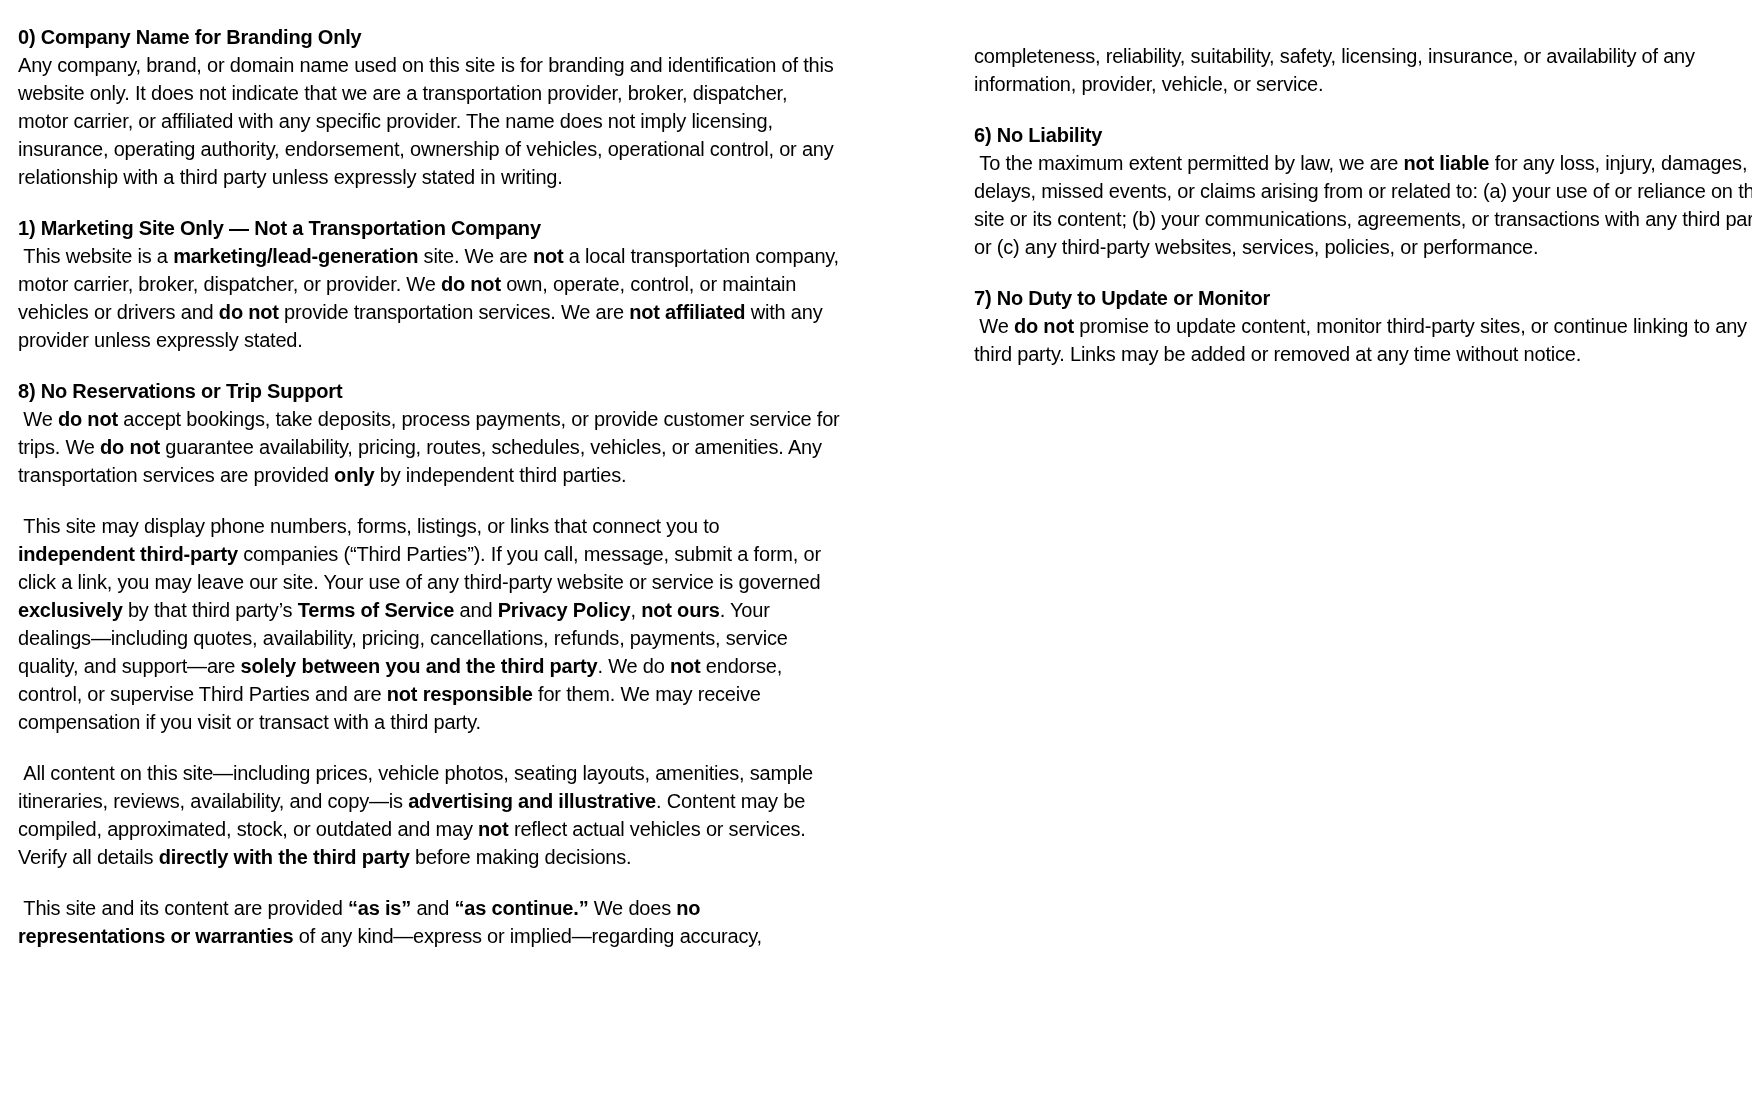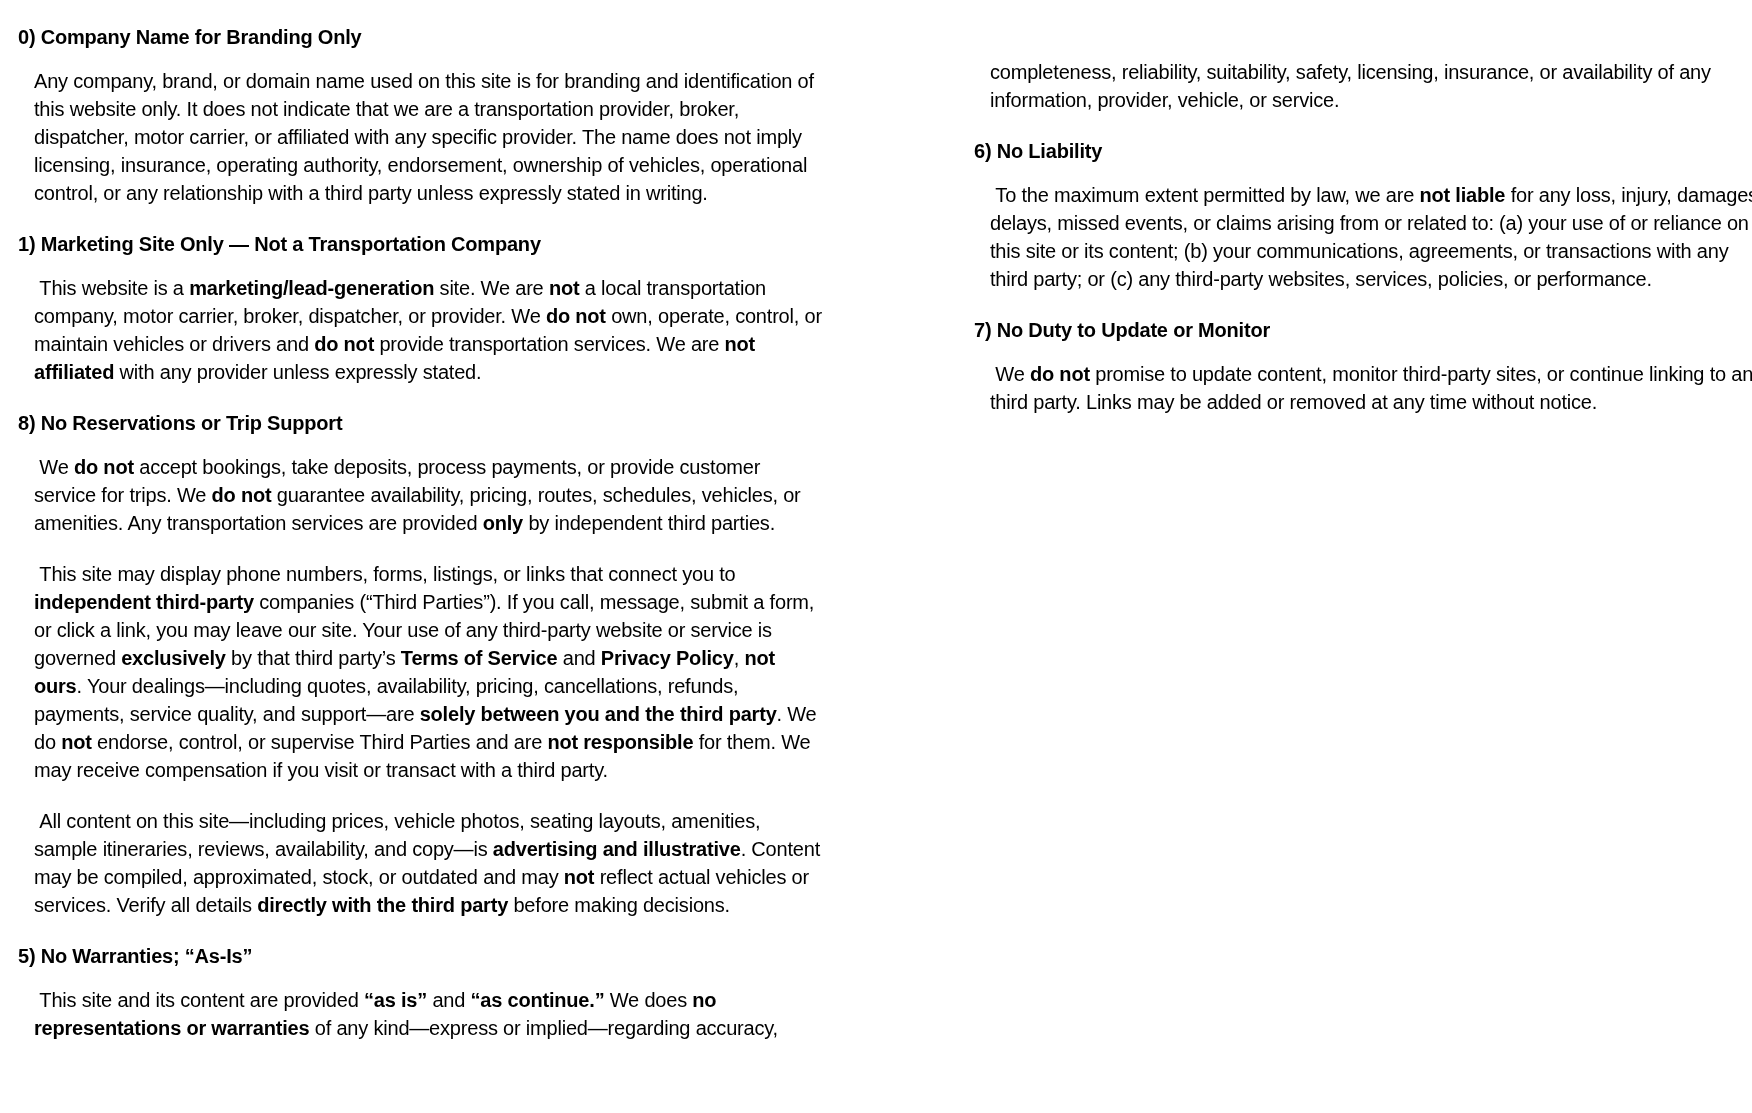--- a/index.html
+++ b/index.html
@@ -25,21 +25,21 @@
   .col-left  { left: 18px;  top: 23px; width: 822px; }
   .col-right { left: 974px; top: 42px; width: 812px; }
   .block { margin: 0 0 23px 0; }
   .h {
     margin: 0;
     font-size: 20px;
     line-height: 28px;
     font-weight: 700;
   }
   .p {
-    margin: 16px;
+    margin: 0;
     white-space: pre-wrap;
   }
   .b { font-weight: 700; }
 </style>
 </head>
 <body>
 
 <div class="page">
 
   <div class="col col-left">
@@ -61,21 +61,20 @@
 
     <div class="block">
       <p class="p"><span> This site may display phone numbers, forms, listings, or links that connect you to </span><span class="b">independent third-party</span><span> companies (“Third Parties”). If you call, message, submit a form, or click a link, you may leave our site. Your use of any third-party website or service is governed </span><span class="b">exclusively</span><span> by that third party’s </span><span class="b">Terms of Service</span><span> and </span><span class="b">Privacy Policy</span><span>, </span><span class="b">not ours</span><span>. Your dealings—including quotes, availability, pricing, cancellations, refunds, payments, service quality, and support—are </span><span class="b">solely between you and the third party</span><span>. We do </span><span class="b">not</span><span> endorse, control, or supervise Third Parties and are </span><span class="b">not responsible</span><span> for them. We may receive compensation if you visit or transact with a third party.</span></p>
     </div>
 
     <div class="block">
       <p class="p"><span> All content on this site—including prices, vehicle photos, seating layouts, amenities, sample itineraries, reviews, availability, and copy—is </span><span class="b">advertising and illustrative</span><span>. Content may be compiled, approximated, stock, or outdated and may </span><span class="b">not</span><span> reflect actual vehicles or services. Verify all details </span><span class="b">directly with the third party</span><span> before making decisions.</span></p>
     </div>
 
     <div class="block">
-      <p class="h">5) No Warranties; “As-Is”</p>
       <p class="p"><span> This site and its content are provided </span><span class="b">“as is”</span><span> and </span><span class="b">“as continue.”</span><span> We does </span><span class="b">no representations or warranties</span><span> of any kind—express or implied—regarding accuracy,</span></p>
     </div>
 
   </div>
 
   <div class="col col-right">
 
     <div class="block">
       <p class="p"><span>completeness, reliability, suitability, safety, licensing, insurance, or availability of any information, provider, vehicle, or service.</span></p>
     </div>

